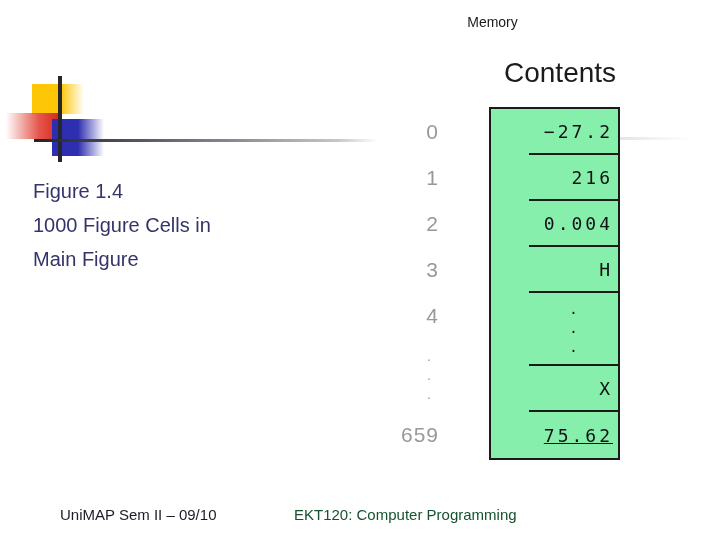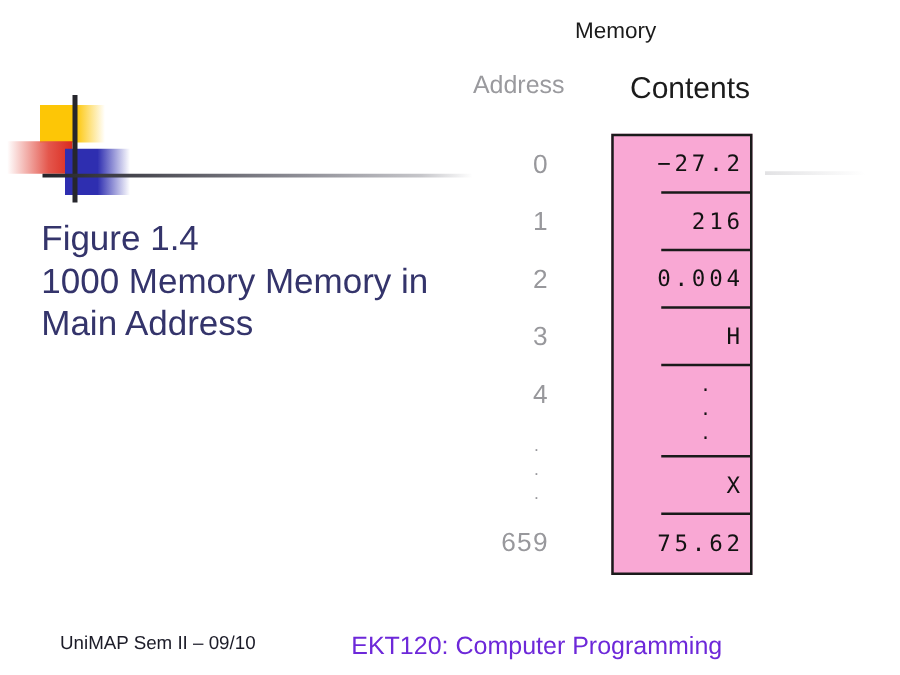--- a/index.html
+++ b/index.html
@@ -14,69 +14,68 @@
     background:linear-gradient(to left,#da2a1e 0%,#e4574d 35%,rgba(224,80,70,0) 95%);}
   .deco-blue{position:absolute;left:52px;top:119px;width:52px;height:37px;
     background:linear-gradient(to right,#2e2eb0 0%,#2e2eb0 50%,rgba(46,46,176,0) 100%);}
   .deco-vline{position:absolute;left:58px;top:76px;width:4px;height:86px;background:#26262c;}
   .deco-hline{position:absolute;left:34px;top:139px;width:344px;height:3px;
     background:linear-gradient(to right,#232329 0%,#4c4c54 25%,#8e8e96 60%,#c6c6ca 88%,rgba(255,255,255,0) 100%);}
   .deco-hline-right{position:absolute;left:612px;top:137px;width:80px;height:3px;
     background:linear-gradient(to right,#e2e2e4 0%,rgba(255,255,255,0) 100%);}
   
   .figure-caption{position:absolute;left:33px;top:174px;
-    font-size:28px;line-height:34px;color:#34346b;}
+    font-size:20px;line-height:34px;color:#34346b;}
   
   .mem-title{position:absolute;left:440px;top:14px;width:105px;text-align:center;
-    font-size:18px;color:#1b1b1b;}
+    font-size:14px;color:#1b1b1b;}
   .col-address{position:absolute;left:370px;top:57px;width:90px;text-align:center;
     font-size:20px;color:#9a9a9e;}
   .col-contents{position:absolute;left:504px;top:57px;width:90px;text-align:left;
-    font-size:24px;color:#1b1b1b;}
+    font-size:28px;color:#1b1b1b;}
   
   .addr-col{position:absolute;left:373px;top:109px;width:70px;}
   .addr{height:46px;display:flex;align-items:center;justify-content:flex-end;
     padding-right:4px;font-size:21px;letter-spacing:1px;color:#98989c;box-sizing:border-box;}
   .addr.tall{height:73px;}
   .addr.dots{font-size:14px;line-height:19px;letter-spacing:0;
     white-space:pre-line;padding-right:12px;}
   
-  .mem-table{position:absolute;left:489px;top:107px;width:113px;box-sizing:border-box;
-    border:2px solid #1a1a1a;background:#f9a8d4;padding-left:38px;}
+  .mem-table{position:absolute;left:489px;top:107px;width:131px;box-sizing:border-box;
+    border:2px solid #1a1a1a;background:#86efac;padding-left:38px;}
   .cell{height:46px;box-sizing:border-box;border-bottom:2px solid #1a1a1a;
     display:flex;align-items:center;justify-content:flex-end;padding-right:5px;
     font-family:"DejaVu Sans Mono",monospace;font-size:18px;letter-spacing:3px;color:#121212;}
-  .cell:last-child{border-bottom:none;}
+  .cell:last-child{border-bottom:none;text-decoration:underline;}
   .cell.tall{height:73px;}
   .cell.dots{justify-content:center;padding-right:0;font-size:14px;line-height:19px;
     letter-spacing:0;white-space:pre-line;}
   
-  .footer-left{position:absolute;left:48px;top:506px;font-size:15px;color:#1c1c28;}
-  .footer-right{position:absolute;left:281px;top:506px;font-size:20px;color:#6d28d9;}
+  .footer-left{position:absolute;left:60px;top:506px;font-size:15px;color:#1c1c28;}
+  .footer-right{position:absolute;left:294px;top:506px;font-size:15px;color:#14532d;}
 </style>
 </head>
 <body>
 
 <div class="slide">
 
   <div class="deco-yellow"></div>
   <div class="deco-red"></div>
   <div class="deco-blue"></div>
   <div class="deco-vline"></div>
   <div class="deco-hline"></div>
   <div class="deco-hline-right"></div>
 
   <div class="figure-caption">
     <div>Figure 1.4</div>
-    <div>1000 Memory Memory in</div>
-    <div>Main Address</div>
+    <div>1000 Figure Cells in</div>
+    <div>Main Figure</div>
   </div>
 
   <div class="mem-title">Memory</div>
-  <div class="col-address">Address</div>
   <div class="col-contents">Contents</div>
 
   <div class="addr-col">
     <div class="addr">0</div>
     <div class="addr">1</div>
     <div class="addr">2</div>
     <div class="addr">3</div>
     <div class="addr">4</div>
     <div class="addr tall dots">.
 .

